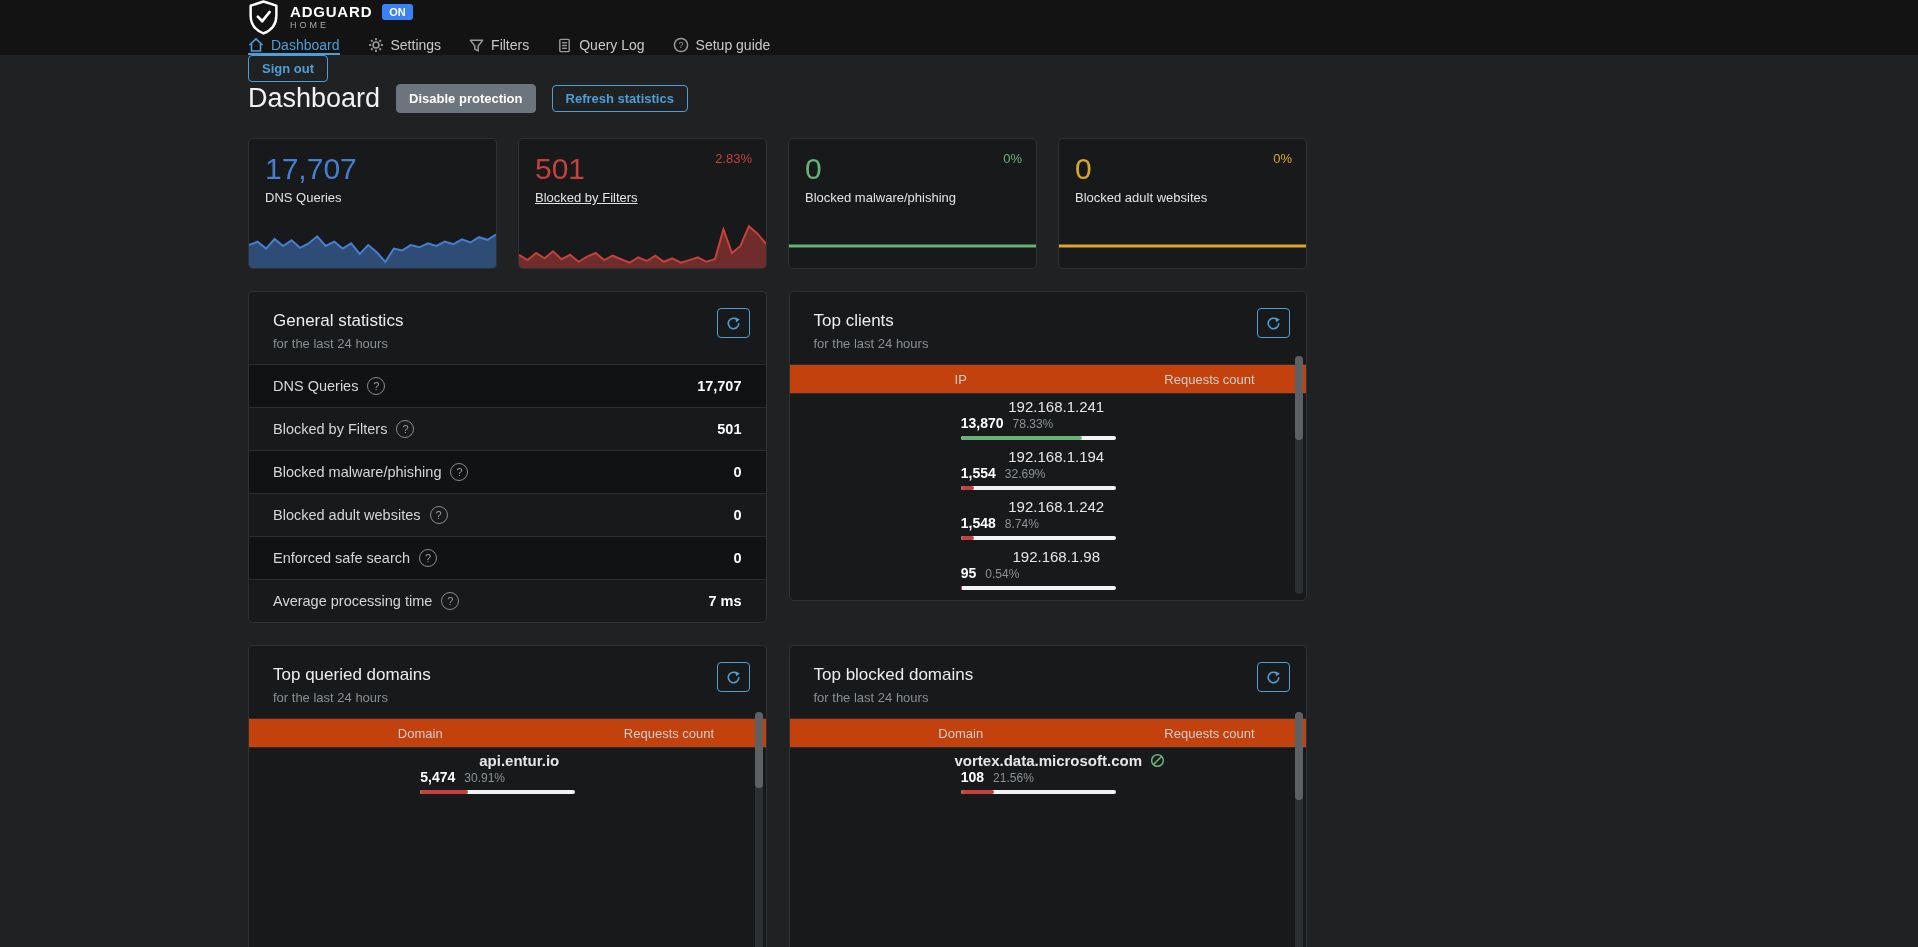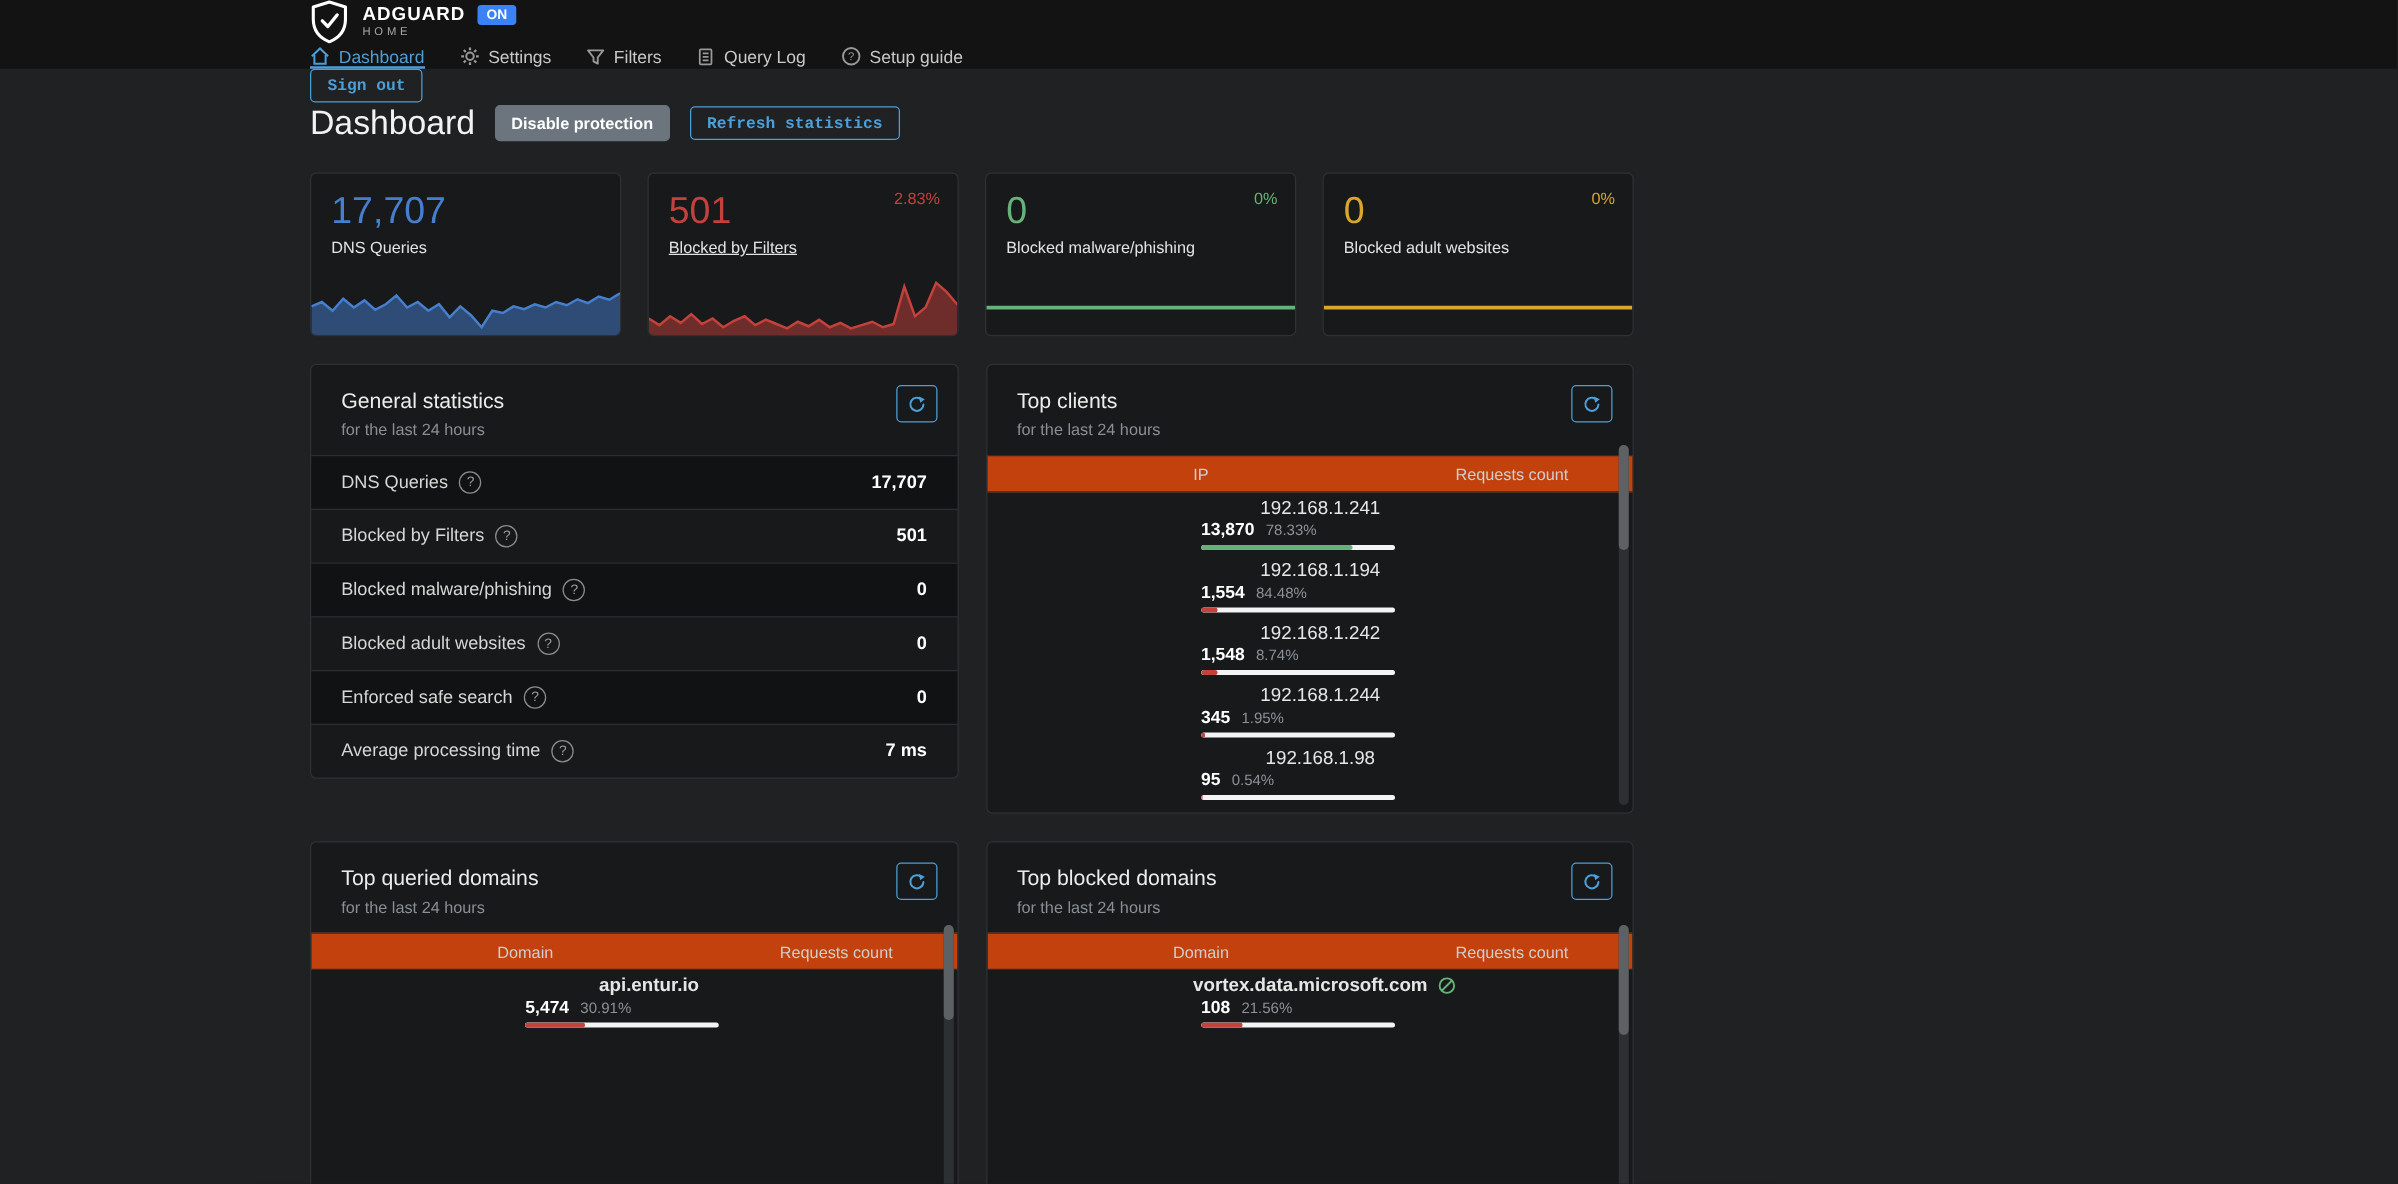--- a/index.html
+++ b/index.html
@@ -19,21 +19,21 @@
     padding:2px 7px; border-radius:3px; }
   .nav { display:flex; align-items:stretch; gap:28px; }
   .nav-item { display:flex; align-items:center; gap:7px; font-size:14px; color:#c9c9c9;
     border-bottom:2px solid transparent; padding-top:2px; cursor:pointer; }
   .nav-item .nicon { display:flex; color:#9a9a9a; }
   .nav-item.active { color:#4d9fd8; border-bottom-color:#4d9fd8; }
   .nav-item.active .nicon { color:#4d9fd8; }
   .signout-wrap { display:flex; align-items:center; }
   .btn-outline { background:transparent; border:1px solid #4d9fd8; color:#4d9fd8;
     font-size:13px; font-weight:bold; padding:5px 13px; border-radius:4px;
-    cursor:pointer; font-family:Liberation Mono, monospace; }
+    cursor:pointer; font-family:Liberation Sans, sans-serif; }
 
   
   .container { width:1059px; margin-left:248px; }
   .title-row { display:flex; align-items:center; gap:16px; margin-top:28px; }
   .page-title { font-size:27px; font-weight:400; color:#f2f2f2; }
   .btn-gray { background:#6c757d; border:1px solid #6c757d; color:#fff; font-size:13px;
     font-weight:bold; padding:6px 12px; border-radius:4px; cursor:pointer; font-family:inherit; }
 
   
   .stat-grid { margin-top:24px; display:grid; grid-template-columns:repeat(4,1fr); gap:21px; }
@@ -318,21 +318,21 @@
             </div>
           </div>
 
           <div class="t-row">
             <div class="cell-left">
               <span class="link">192.168.1.194</span>
             </div>
             <div class="cell-count">
               <div class="count-line">
                 <span class="count">1,554</span>
-                <span class="pct">84.48%</span>
+                <span class="pct">32.69%</span>
               </div>
               <div class="bar-track">
                 <div class="bar-fill" style="width: 8.78%; background: rgb(197, 65, 60);"></div>
               </div>
             </div>
           </div>
 
           <div class="t-row">
             <div class="cell-left">
               <span class="link">192.168.1.242</span>
@@ -341,34 +341,20 @@
               <div class="count-line">
                 <span class="count">1,548</span>
                 <span class="pct">8.74%</span>
               </div>
               <div class="bar-track">
                 <div class="bar-fill" style="width: 8.74%; background: rgb(197, 65, 60);"></div>
               </div>
             </div>
           </div>
 
-          <div class="t-row">
-            <div class="cell-left">
-              <span class="link">192.168.1.244</span>
-            </div>
-            <div class="cell-count">
-              <div class="count-line">
-                <span class="count">345</span>
-                <span class="pct">1.95%</span>
-              </div>
-              <div class="bar-track">
-                <div class="bar-fill" style="width: 1.95%; background: rgb(197, 65, 60);"></div>
-              </div>
-            </div>
-          </div>
 
           <div class="t-row">
             <div class="cell-left">
               <span class="link">192.168.1.98</span>
             </div>
             <div class="cell-count">
               <div class="count-line">
                 <span class="count">95</span>
                 <span class="pct">0.54%</span>
               </div>

